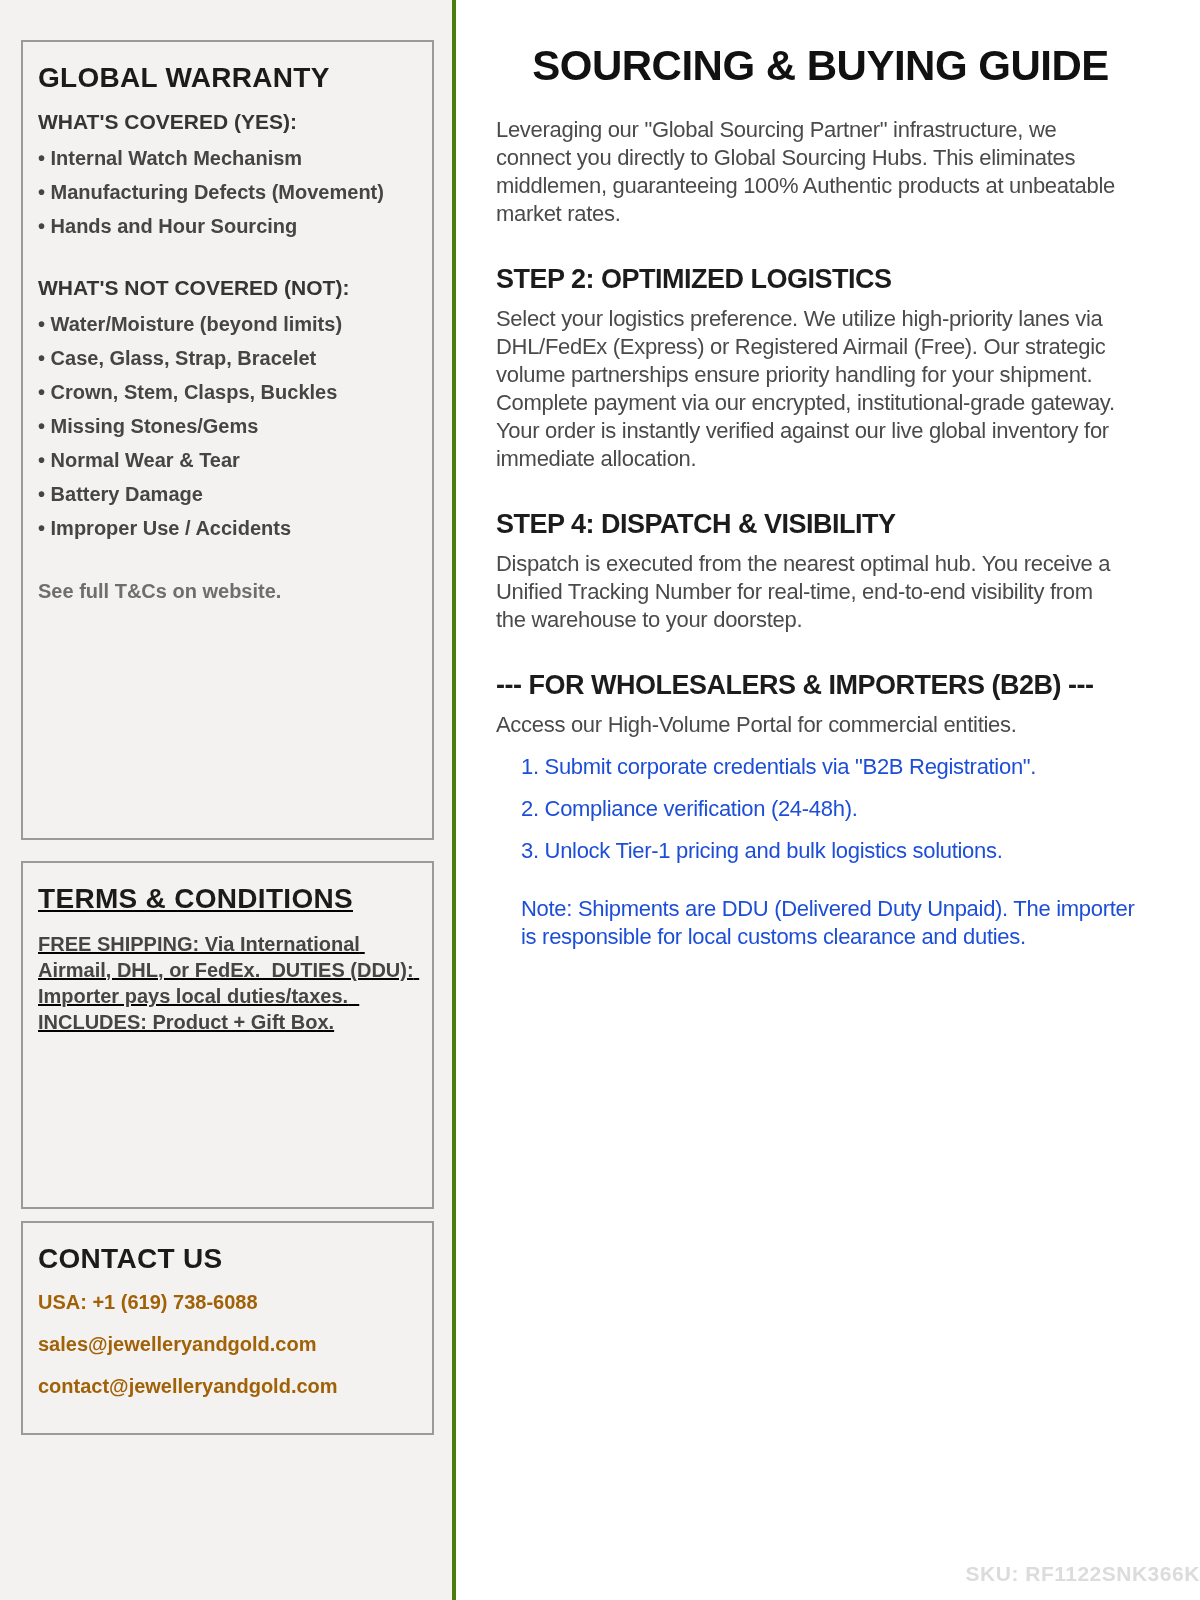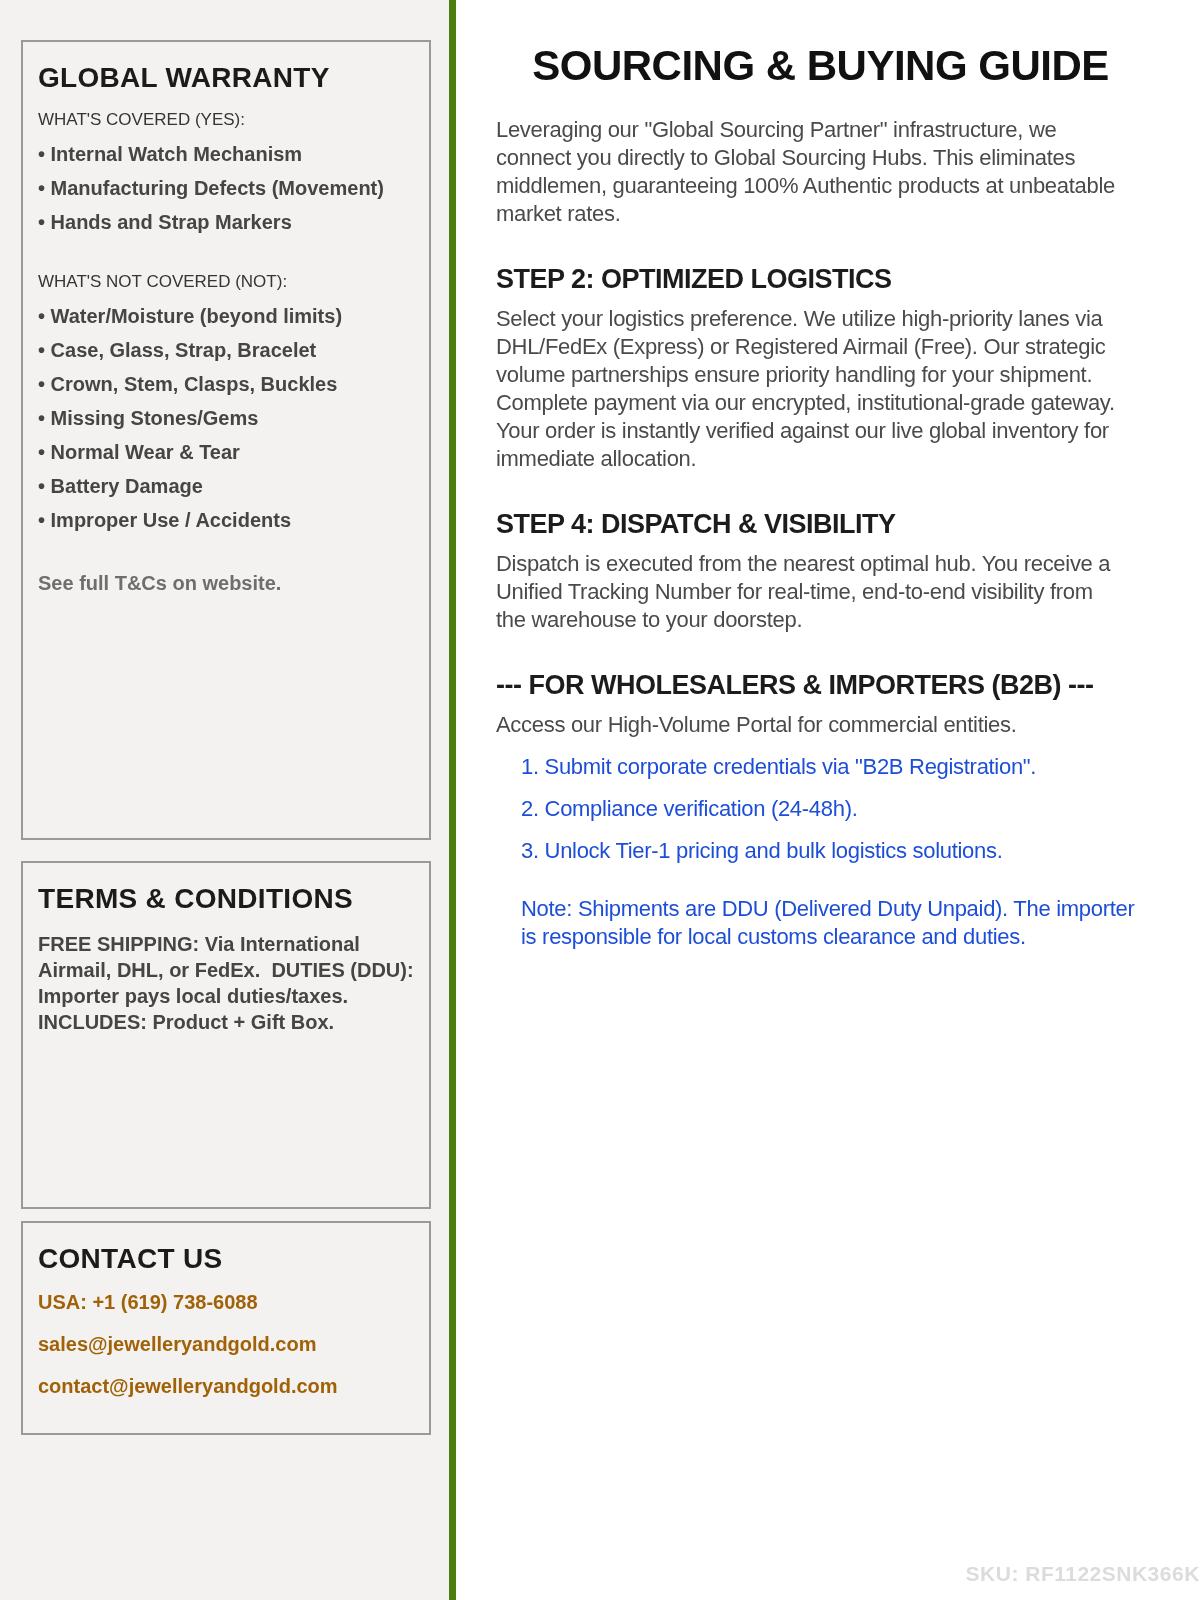--- a/index.html
+++ b/index.html
@@ -10,43 +10,43 @@
     position: relative;
     overflow: hidden;
     display: flex;
   }
 
   
   .sidebar {
     width: 456px;
     height: 1600px;
     background: #f3f2f0;
-    border-right: 7px solid #4d7c0f;
+    border-right: 4px solid #4d7c0f;
     padding: 40px 18px 0 21px;
     flex: 0 0 auto;
   }
   .card {
     border: 2px solid #9a9a9a;
     background: #f3f2f0;
     padding: 20px 15px 15px 15px;
   }
   .card-warranty { height: 800px; }
-  .card-terms   { height: 348px; margin-top: 21px; }
+  .card-terms   { height: 348px; margin-top: 21px; text-decoration: underline; }
   .card-contact { height: 214px; margin-top: 12px; }
 
   .card-title {
     font-size: 28px;
     font-weight: 700;
     color: #1b1b1b;
     letter-spacing: 0.3px;
     margin-bottom: 16px;
   }
   .sub-title {
-    font-size: 17px;
-    font-weight: 400;
+    font-size: 21px;
+    font-weight: 700;
     color: #353535;
     margin-bottom: 14px;
   }
   .bullet-list { margin-bottom: 28px; }
   .bullet-item {
     font-size: 20px;
     font-weight: 700;
     color: #454545;
     margin-bottom: 14px;
     line-height: 1.0;
@@ -133,21 +133,21 @@
 
 <aside class="sidebar">
 
   <section class="card card-warranty">
     <h1 class="card-title">GLOBAL WARRANTY</h1>
 
     <h2 class="sub-title">WHAT'S COVERED (YES):</h2>
     <div class="bullet-list">
       <div class="bullet-item">Internal Watch Mechanism</div>
       <div class="bullet-item">Manufacturing Defects (Movement)</div>
-      <div class="bullet-item">Hands and Strap Markers</div>
+      <div class="bullet-item">Hands and Hour Sourcing</div>
     </div>
 
     <h2 class="sub-title gap-top">WHAT'S NOT COVERED (NOT):</h2>
     <div class="bullet-list">
       <div class="bullet-item">Water/Moisture (beyond limits)</div>
       <div class="bullet-item">Case, Glass, Strap, Bracelet</div>
       <div class="bullet-item">Crown, Stem, Clasps, Buckles</div>
       <div class="bullet-item">Missing Stones/Gems</div>
       <div class="bullet-item">Normal Wear &amp; Tear</div>
       <div class="bullet-item">Battery Damage</div>

